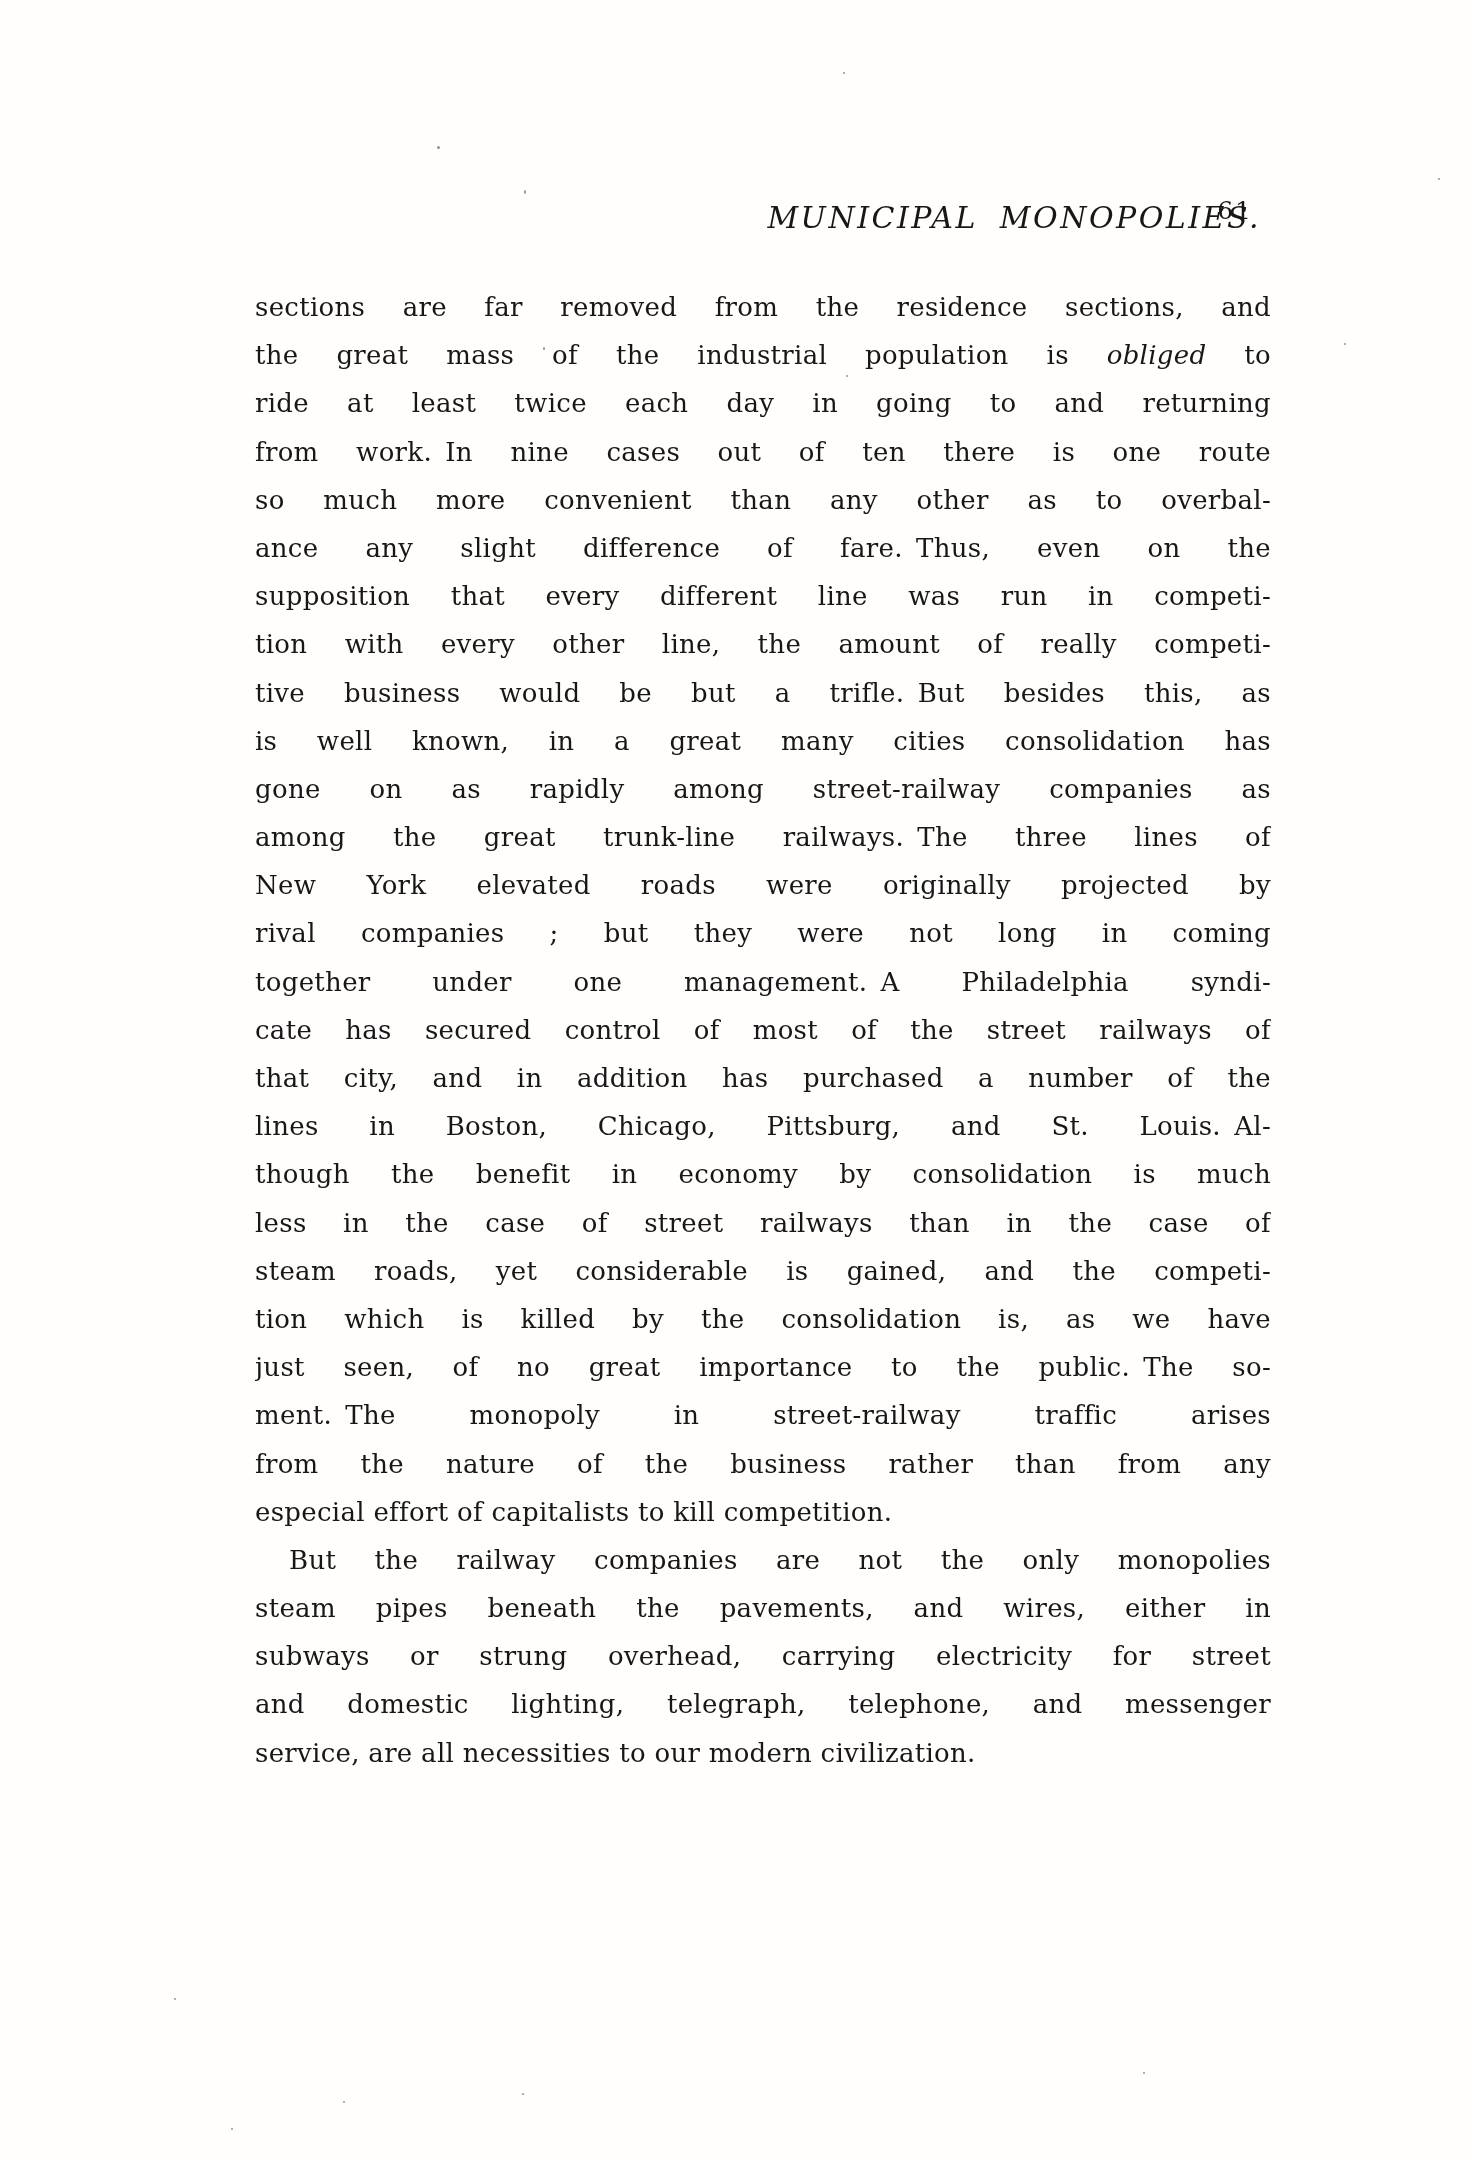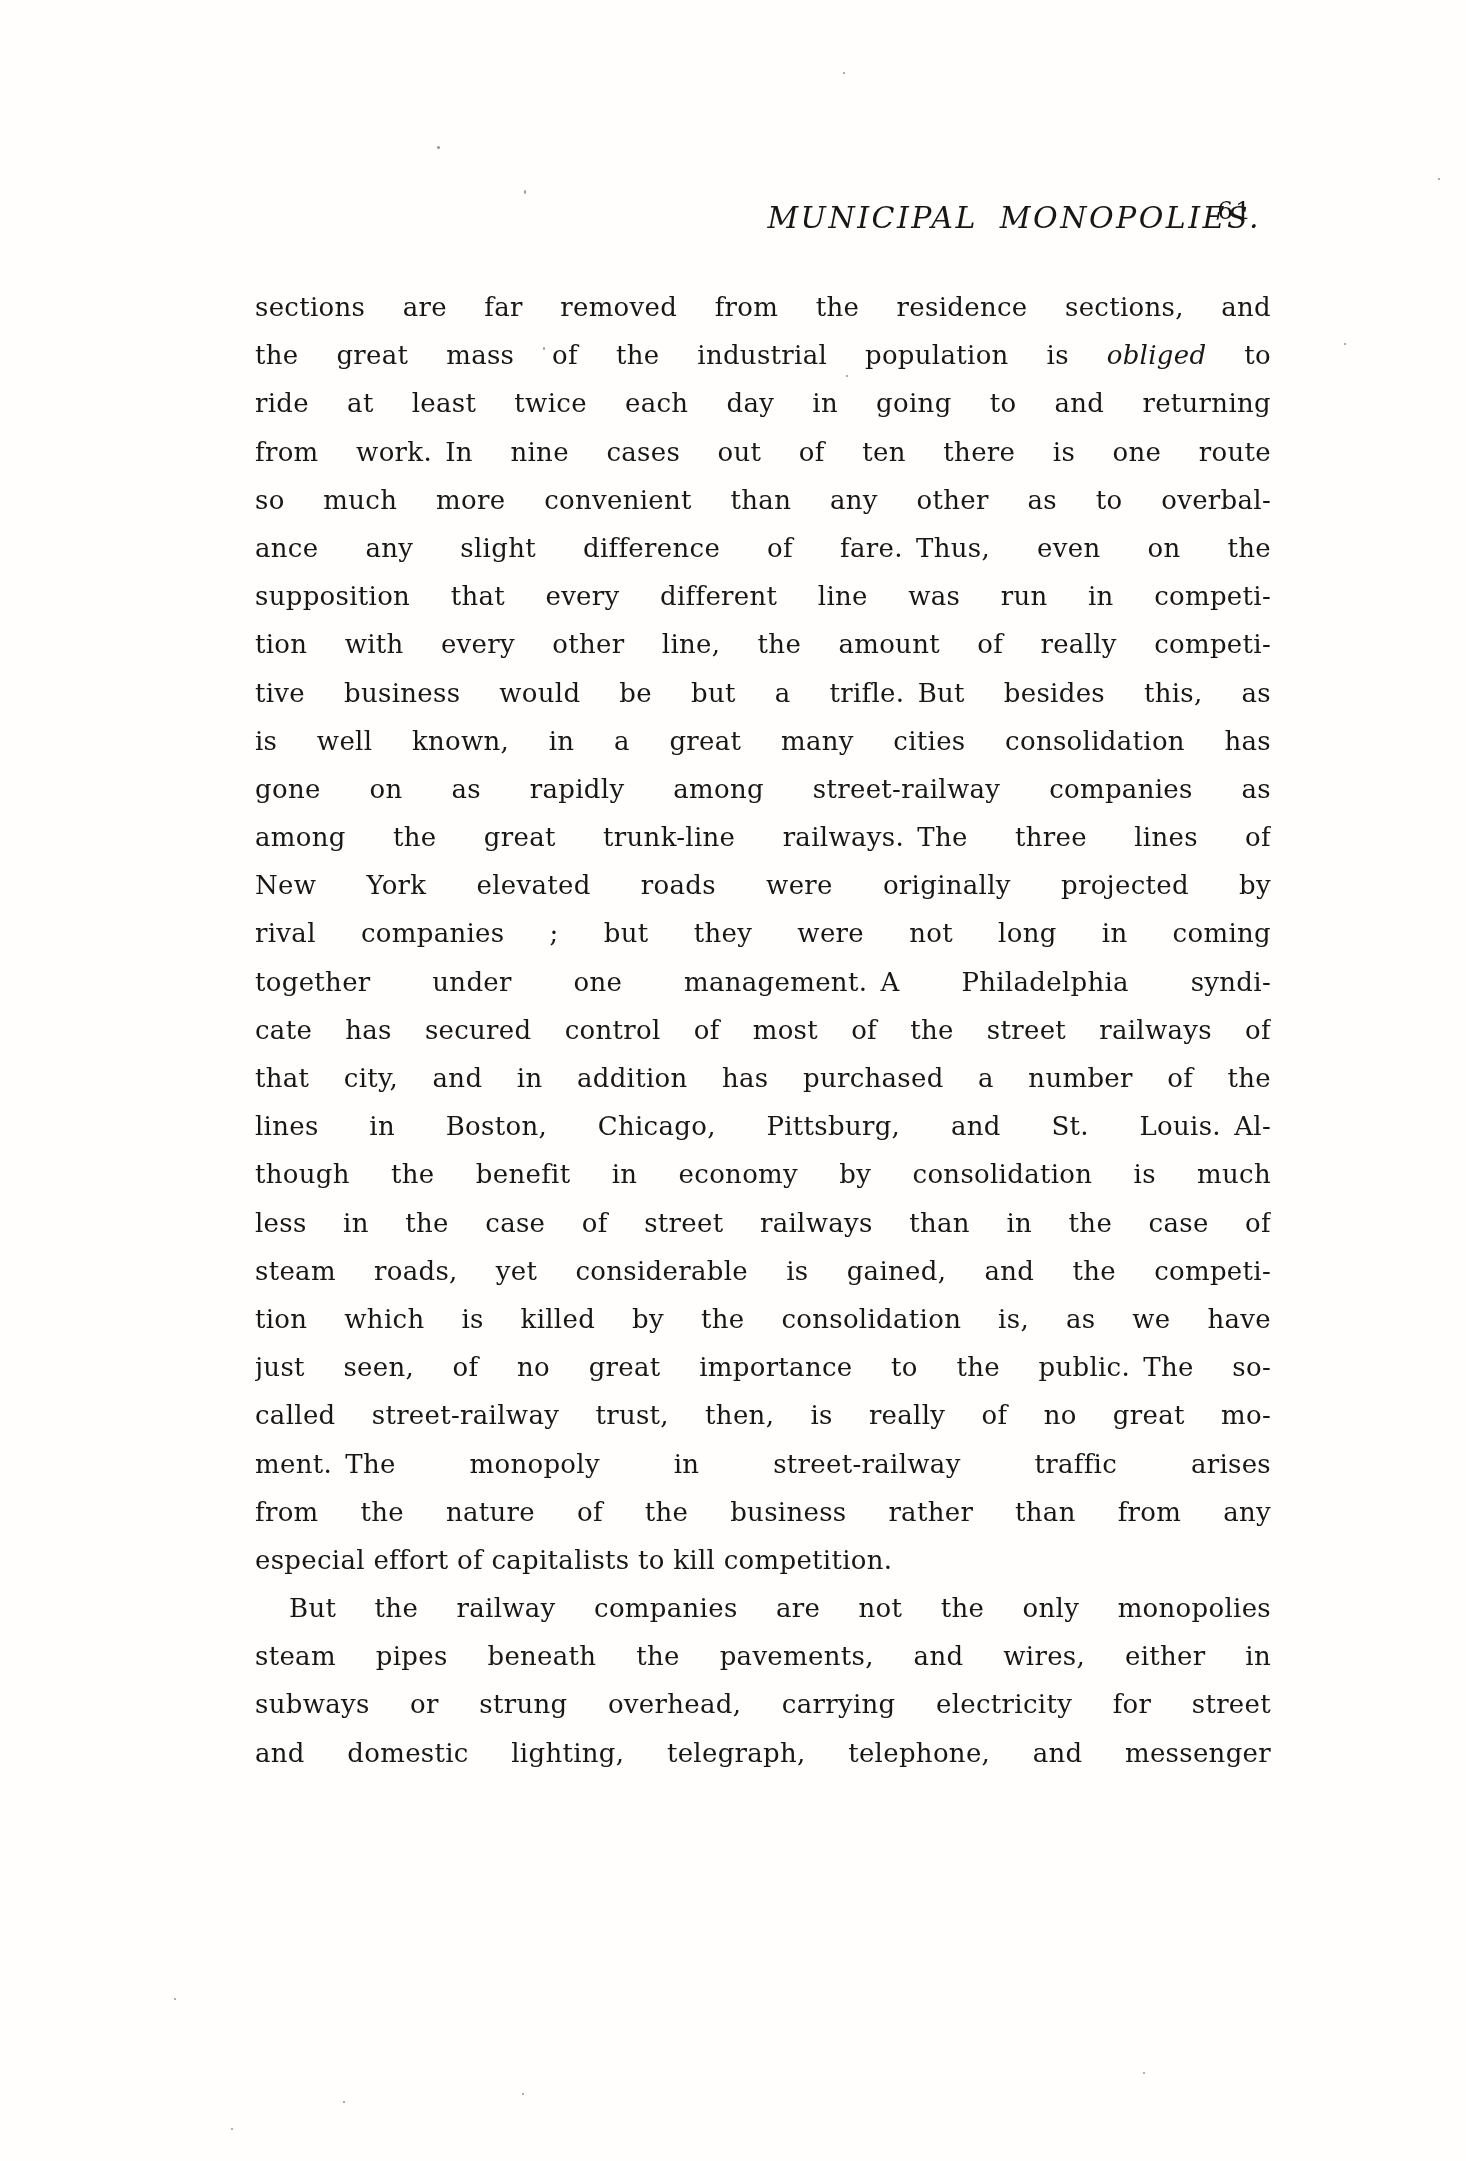--- a/index.html
+++ b/index.html
@@ -90,28 +90,28 @@
       <div class="line"><span>rival companies ; but they were not long in coming</span></div>
       <div class="line"><span>together under one management. A Philadelphia syndi-</span></div>
       <div class="line"><span>cate has secured control of most of the street railways of</span></div>
       <div class="line"><span>that city, and in addition has purchased a number of the</span></div>
       <div class="line"><span>lines in Boston, Chicago, Pittsburg, and St. Louis. Al-</span></div>
       <div class="line"><span>though the benefit in economy by consolidation is much</span></div>
       <div class="line"><span>less in the case of street railways than in the case of</span></div>
       <div class="line"><span>steam roads, yet considerable is gained, and the competi-</span></div>
       <div class="line"><span>tion which is killed by the consolidation is, as we have</span></div>
       <div class="line"><span>just seen, of no great importance to the public. The so-</span></div>
-      <div class="line"><span>called street-railway trust, then, is really of no great mo-</span></div>
       <div class="line"><span>ment. The monopoly in street-railway traffic arises</span></div>
       <div class="line"><span>from the nature of the business rather than from any</span></div>
       <div class="line para-end"><span>especial effort of capitalists to kill competition.</span></div>
       <div class="line indent"><span>But the railway companies are not the only monopolies</span></div>
       <div class="line"><span>steam pipes beneath the pavements, and wires, either in</span></div>
       <div class="line"><span>subways or strung overhead, carrying electricity for street</span></div>
       <div class="line"><span>and domestic lighting, telegraph, telephone, and messenger</span></div>
+      <div class="line para-end"><span>service, are all necessities to our modern civilization.</span></div>
     </div>
 
   <div class="speck" style="left:437px;top:146px;"></div>
   <div class="speck" style="left:524px;top:190px;width:2px;height:4px;"></div>
   <div class="speck" style="left:843px;top:72px;width:2px;height:2px;"></div>
   <div class="speck" style="left:1344px;top:343px;width:2px;height:2px;"></div>
   <div class="speck" style="left:846px;top:375px;width:2px;height:2px;"></div>
   <div class="speck" style="left:543px;top:347px;width:2px;height:3px;"></div>
   <div class="speck" style="left:1438px;top:178px;width:2px;height:2px;"></div>
   <div class="speck" style="left:522px;top:2093px;width:2px;height:2px;"></div>

